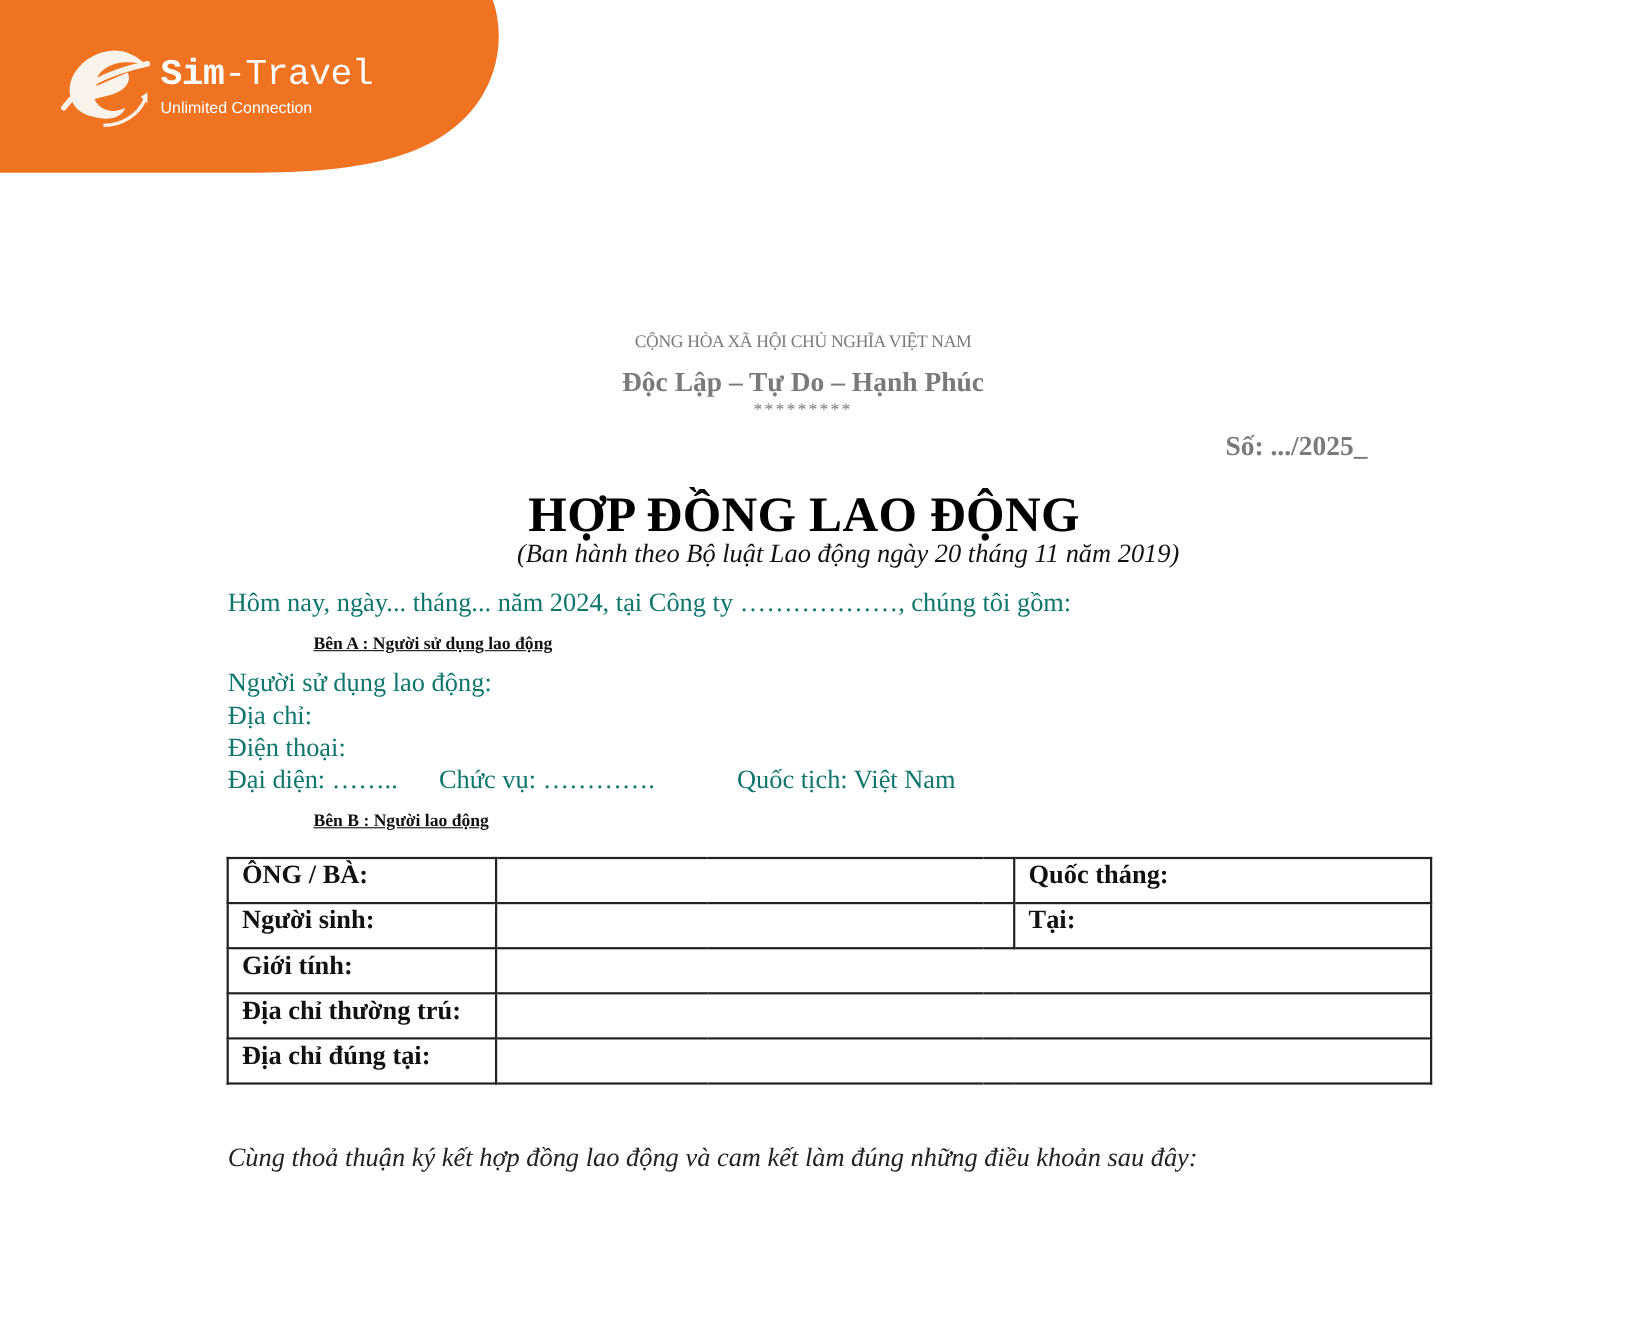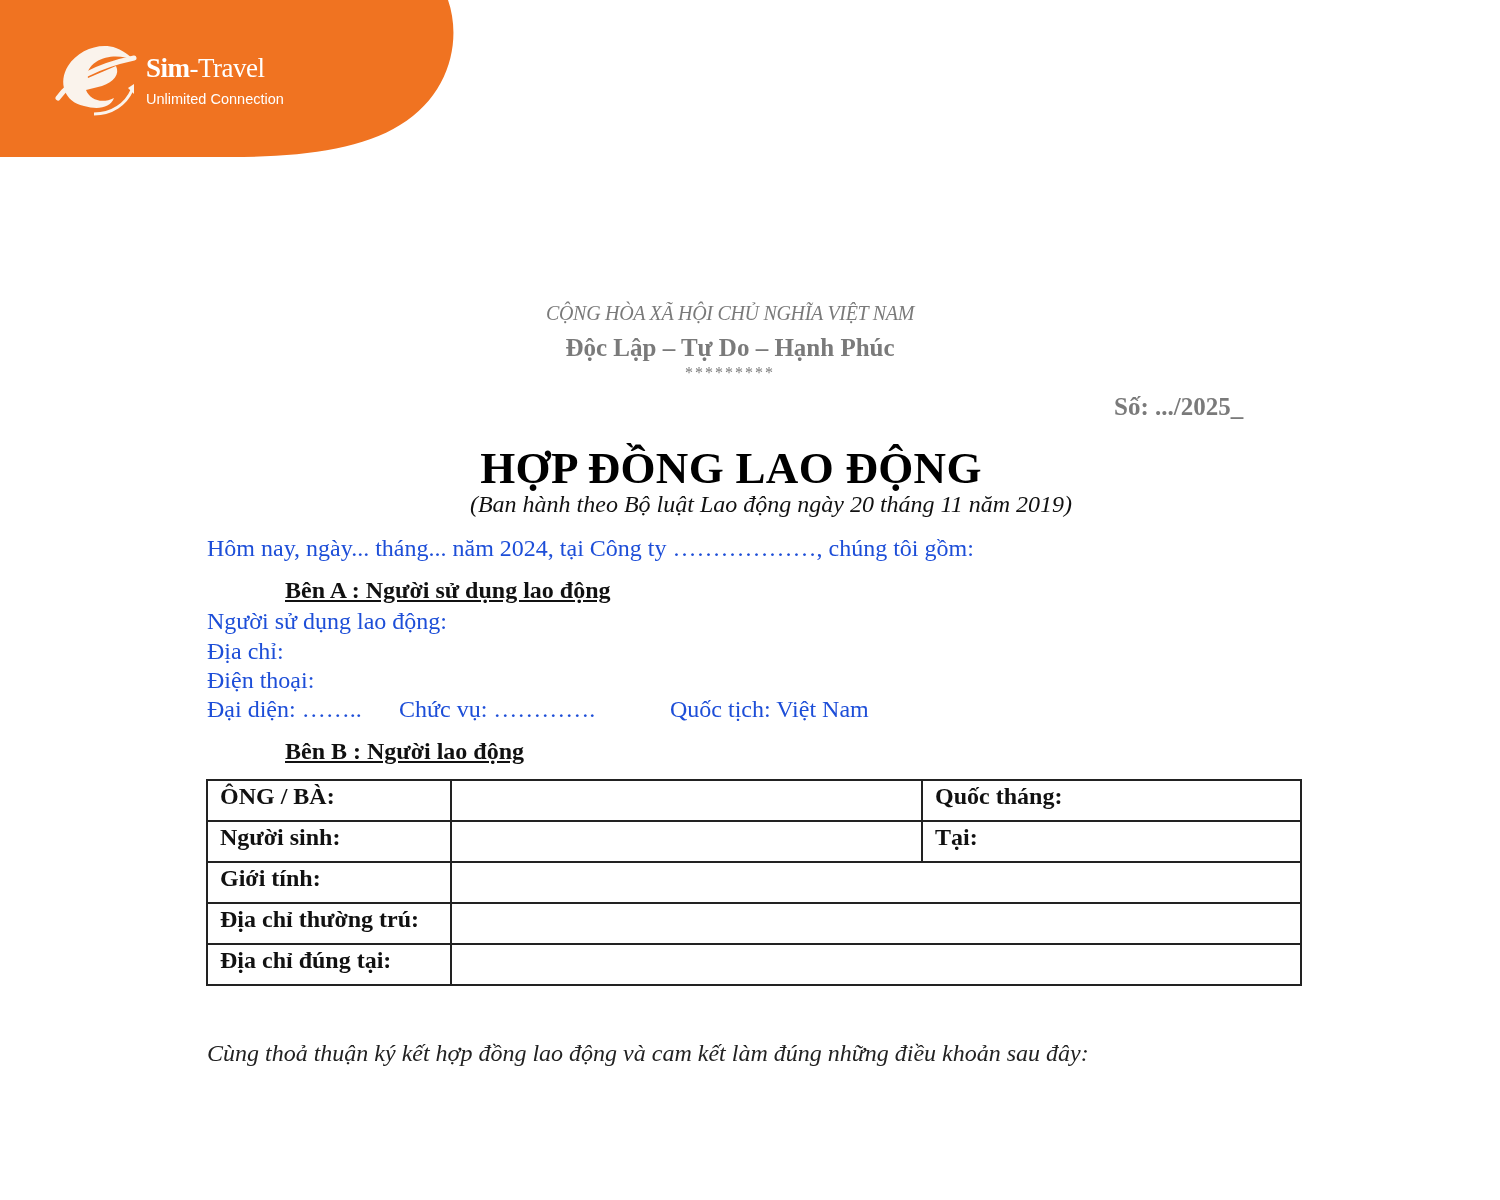--- a/index.html
+++ b/index.html
@@ -7,45 +7,45 @@
       width: 1500px; height: 1200px; position: relative; overflow: hidden;
       background: #ffffff;
       font-family: "Liberation Serif", "DejaVu Serif", serif;
       color: #111;
     }
     .banner { position: absolute; left: 0; top: 0; width: 460px; height: 160px; }
     .logo { position: absolute; left: 54px; top: 36px; width: 260px; height: 84px; }
     .logo-mark { position: absolute; left: 0; top: 0; width: 86px; height: 84px; }
     .logo-title {
       position: absolute; left: 92px; top: 14px;
-      font-family: Liberation Serif, serif;
-      color: #fff; font-size: 27px; line-height: 36px; letter-spacing: -0.5px;
+      font-family: Liberation Mono, monospace;
+      color: #fff; font-size: 33px; line-height: 36px; letter-spacing: -0.5px;
       white-space: nowrap;
     }
     .logo-title .b { font-weight: 700; }
     .logo-tag {
       position: absolute; left: 92px; top: 54px;
       font-family: "Liberation Sans", "DejaVu Sans", sans-serif;
       color: #fff; font-size: 14.5px; line-height: 18px; white-space: nowrap;
     }
 
     .abs { position: absolute; white-space: nowrap; }
     .grey { color: #7a7a7a; }
     .center-x { left: 0; width: 1460px; text-align: center; }
 
-    .nation { top: 302px; font-size: 20px; letter-spacing: -0.3px; font-style: italic; }
+    .nation { top: 302px; font-size: 16px; letter-spacing: -0.3px; }
     .motto { top: 334px; font-size: 25px; font-weight: 700; }
     .stars { top: 364px; font-size: 16px; letter-spacing: 2px; }
     .so { left: 1114px; top: 393px; font-size: 25px; font-weight: 700; }
 
     .title { top: 442px; left: 0; width: 1462px; text-align: center; font-size: 45px; font-weight: 700; color: #000; letter-spacing: 0.3px; }
     .subtitle { top: 491px; left: 0; width: 1462px; text-align: center; font-size: 24px; font-style: italic; padding-left: 40px; }
 
-    .line { font-size: 24px; line-height: 30px; left: 207px; color: #1d4ed8; }
-    .heading { font-size: 24px; font-weight: 700; text-decoration: underline; left: 285px; color: #111; }
+    .line { font-size: 24px; line-height: 30px; left: 207px; color: #0f766e; }
+    .heading { font-size: 16px; font-weight: 700; text-decoration: underline; left: 285px; color: #111; }
 
     table.info {
       position: absolute; left: 206px; top: 779px; width: 1094px;
       border-collapse: collapse; table-layout: fixed;
       font-size: 24px; font-weight: 700; color: #111; padding-left: 44px;
     }
     table.info td {
       border: 2px solid #222; height: 39px; padding: 0 0 0 12px;
       vertical-align: top; line-height: 30px; white-space: nowrap;
     }

